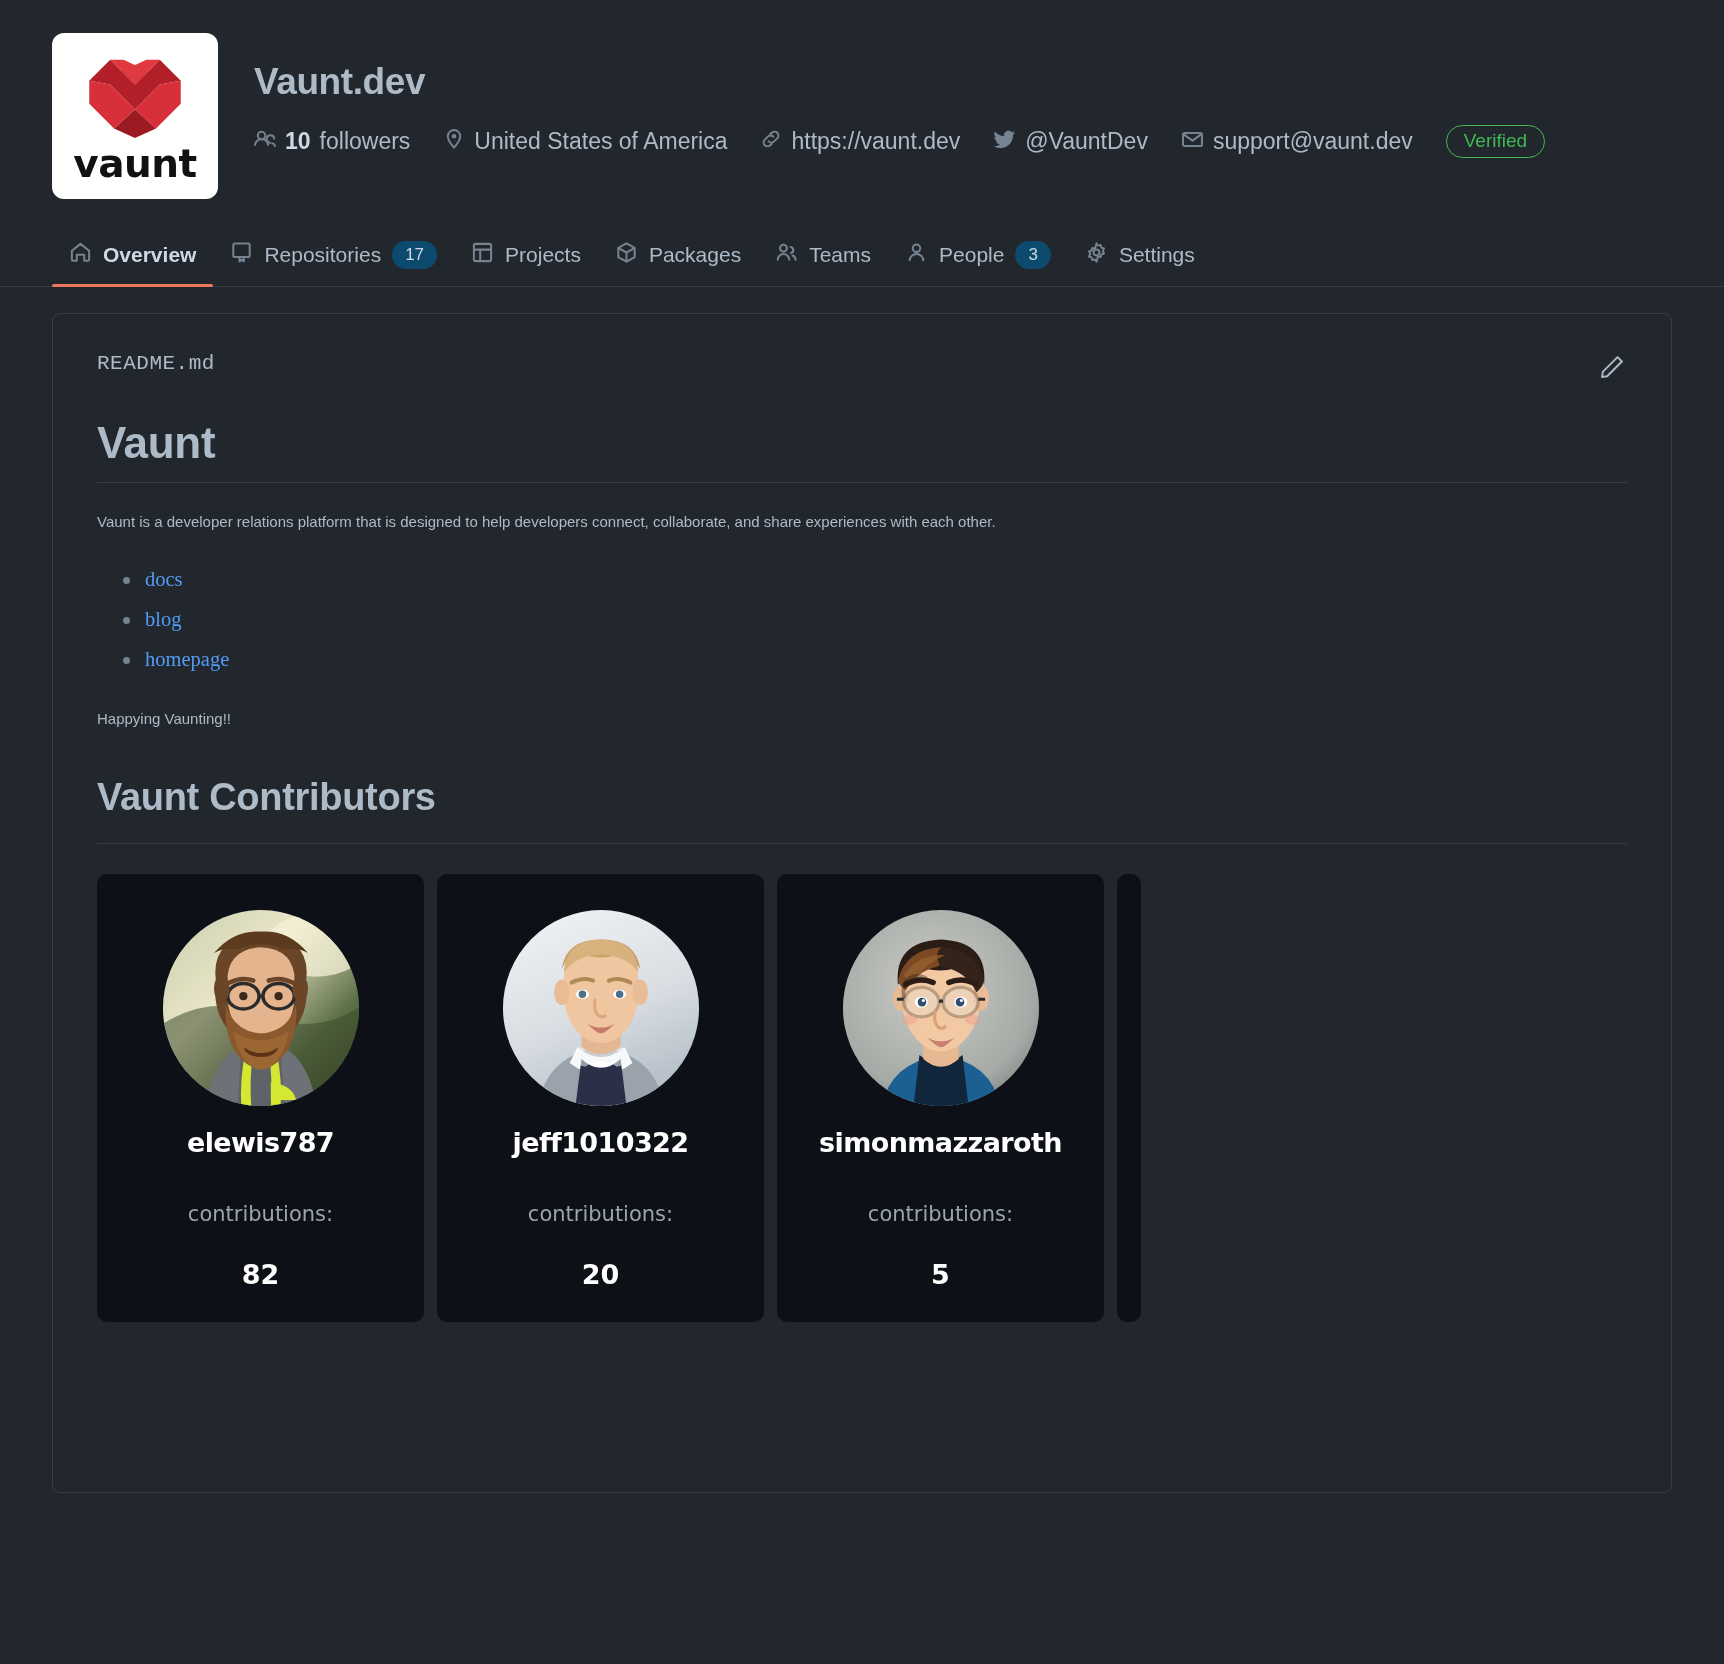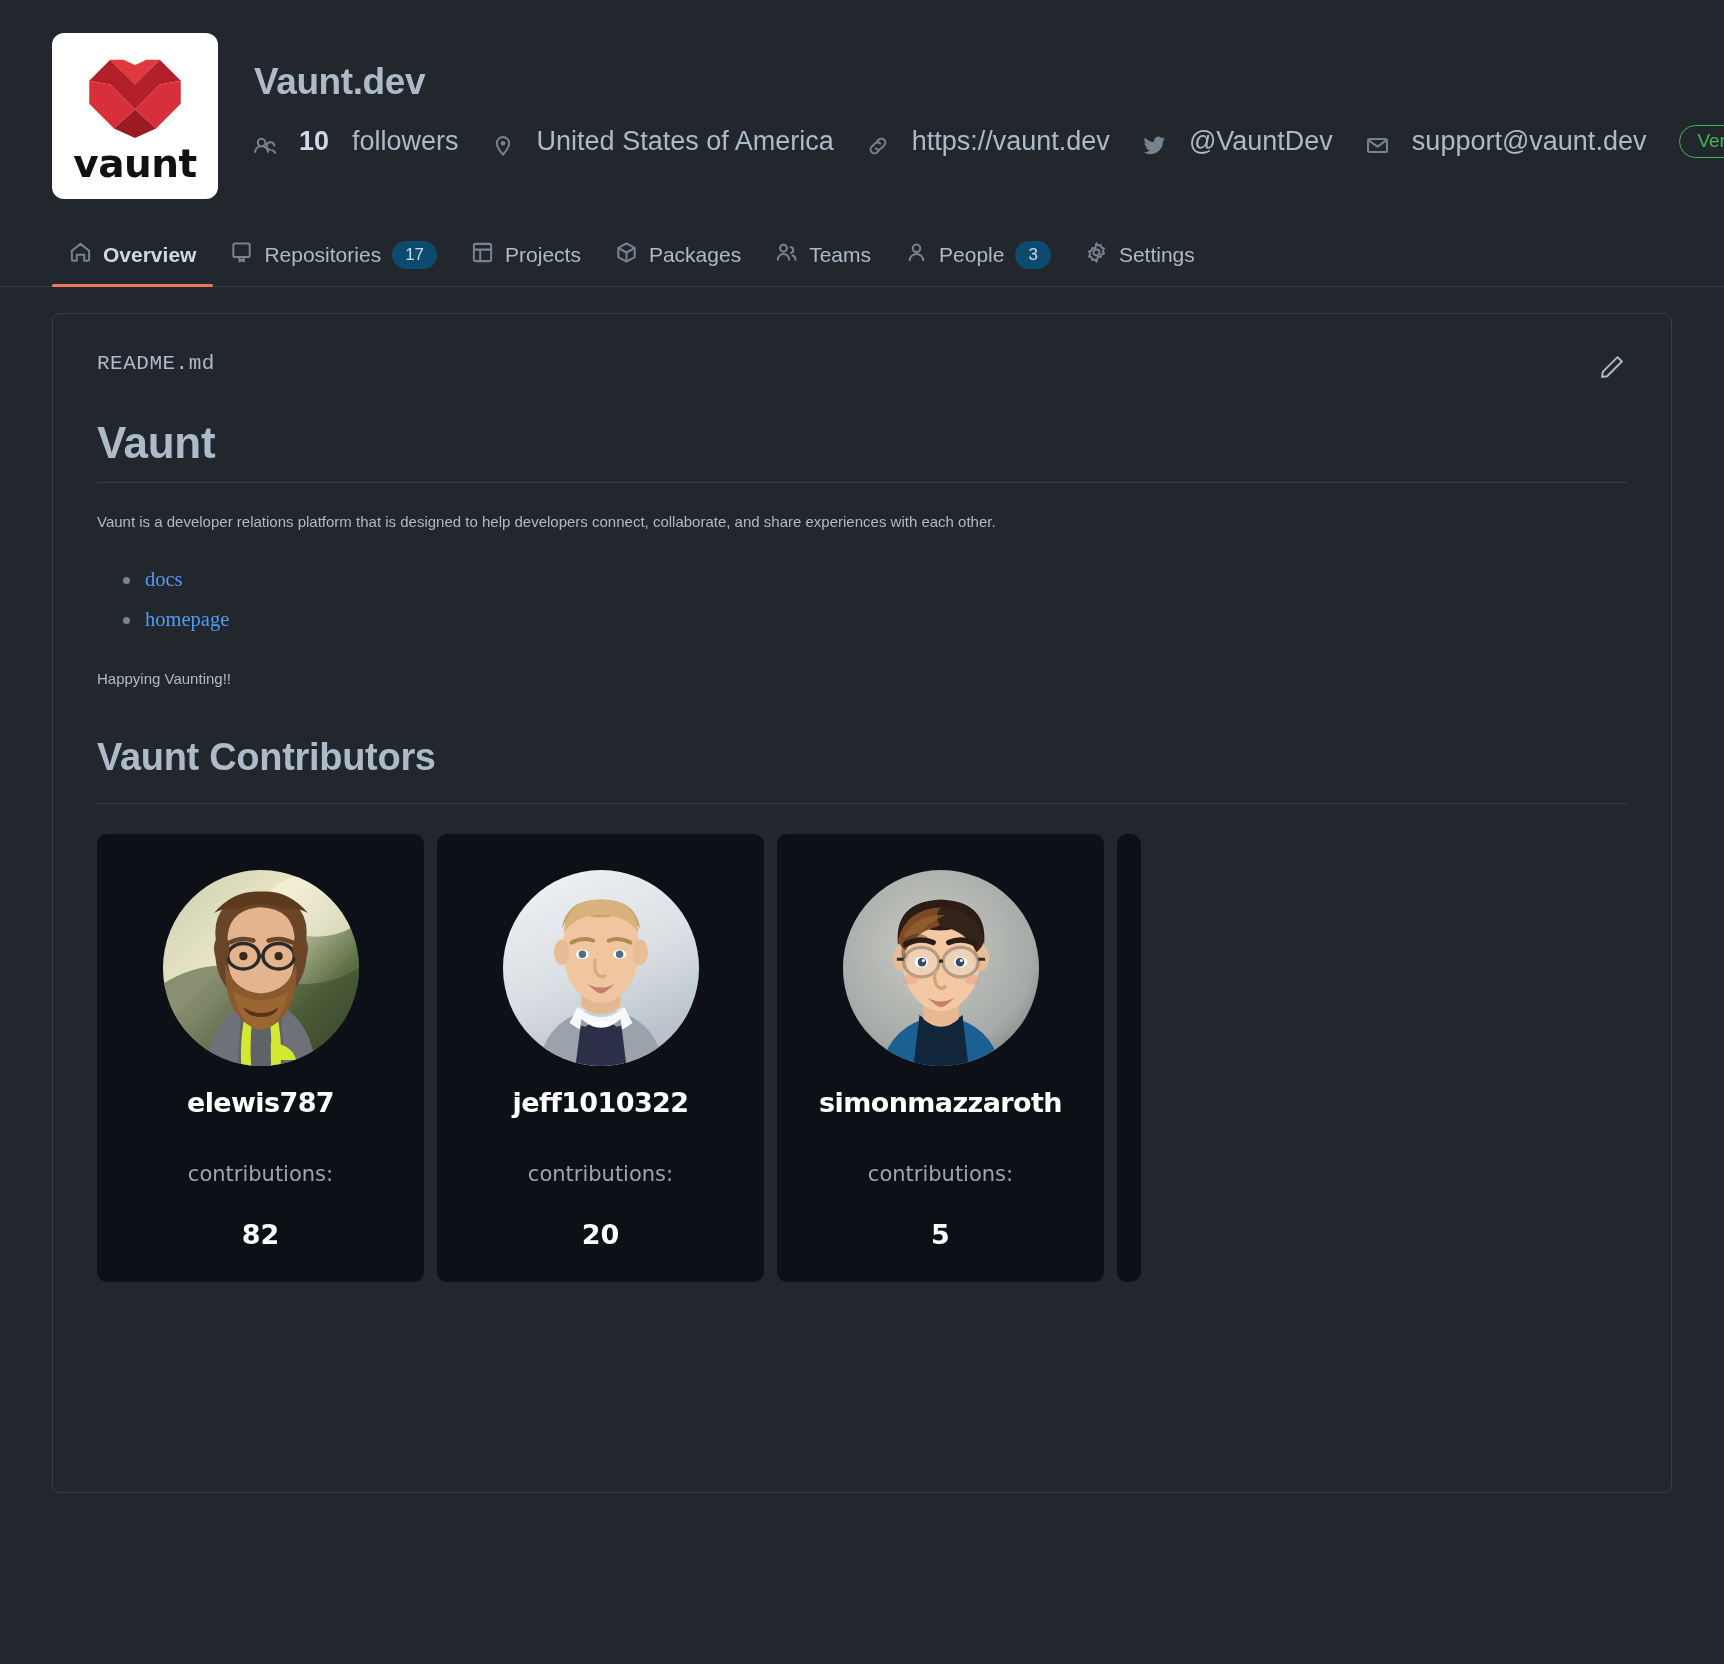--- a/index.html
+++ b/index.html
@@ -52,23 +52,23 @@
   }
   .org-meta {
     display: flex;
     align-items: center;
     margin-top: 21px;
     gap: 33px;
     flex-wrap: nowrap;
   }
   .meta-item {
     display: flex;
-    align-items: flex-end;
-    gap: 23px;
-    font-size: 27px;
+    align-items: flex-start;
+    gap: 9px;
+    font-size: 23px;
     color: #adbac7;
     white-space: nowrap;
   }
   .meta-item .mi-icon { display: flex; align-items: center; }
   .meta-strong { font-weight: 700; color: #cdd9e5; }
   .verified-badge {
     border: 1px solid #3fb950;
     color: #3fb950;
     border-radius: 999px;
     padding: 4px 17px 5px;
@@ -420,20 +420,21 @@
       </div>
     </div>
 
     <h1 class="md-h1">Vaunt</h1>
 
     <p class="md-p">Vaunt is a developer relations platform that is designed to help developers connect, collaborate, and share experiences with each other.</p>
 
 
     <ul class="md-list">
       <li><a class="md-link">docs</a></li>
+      <li><a class="md-link">blog</a></li>
       <li><a class="md-link">homepage</a></li>
     </ul>
 
     <p class="md-p">Happying Vaunting!!</p>
 
     <h2 class="md-h2">Vaunt Contributors</h2>
 
     <div class="contrib-row">
 
       <div class="contrib-card">

